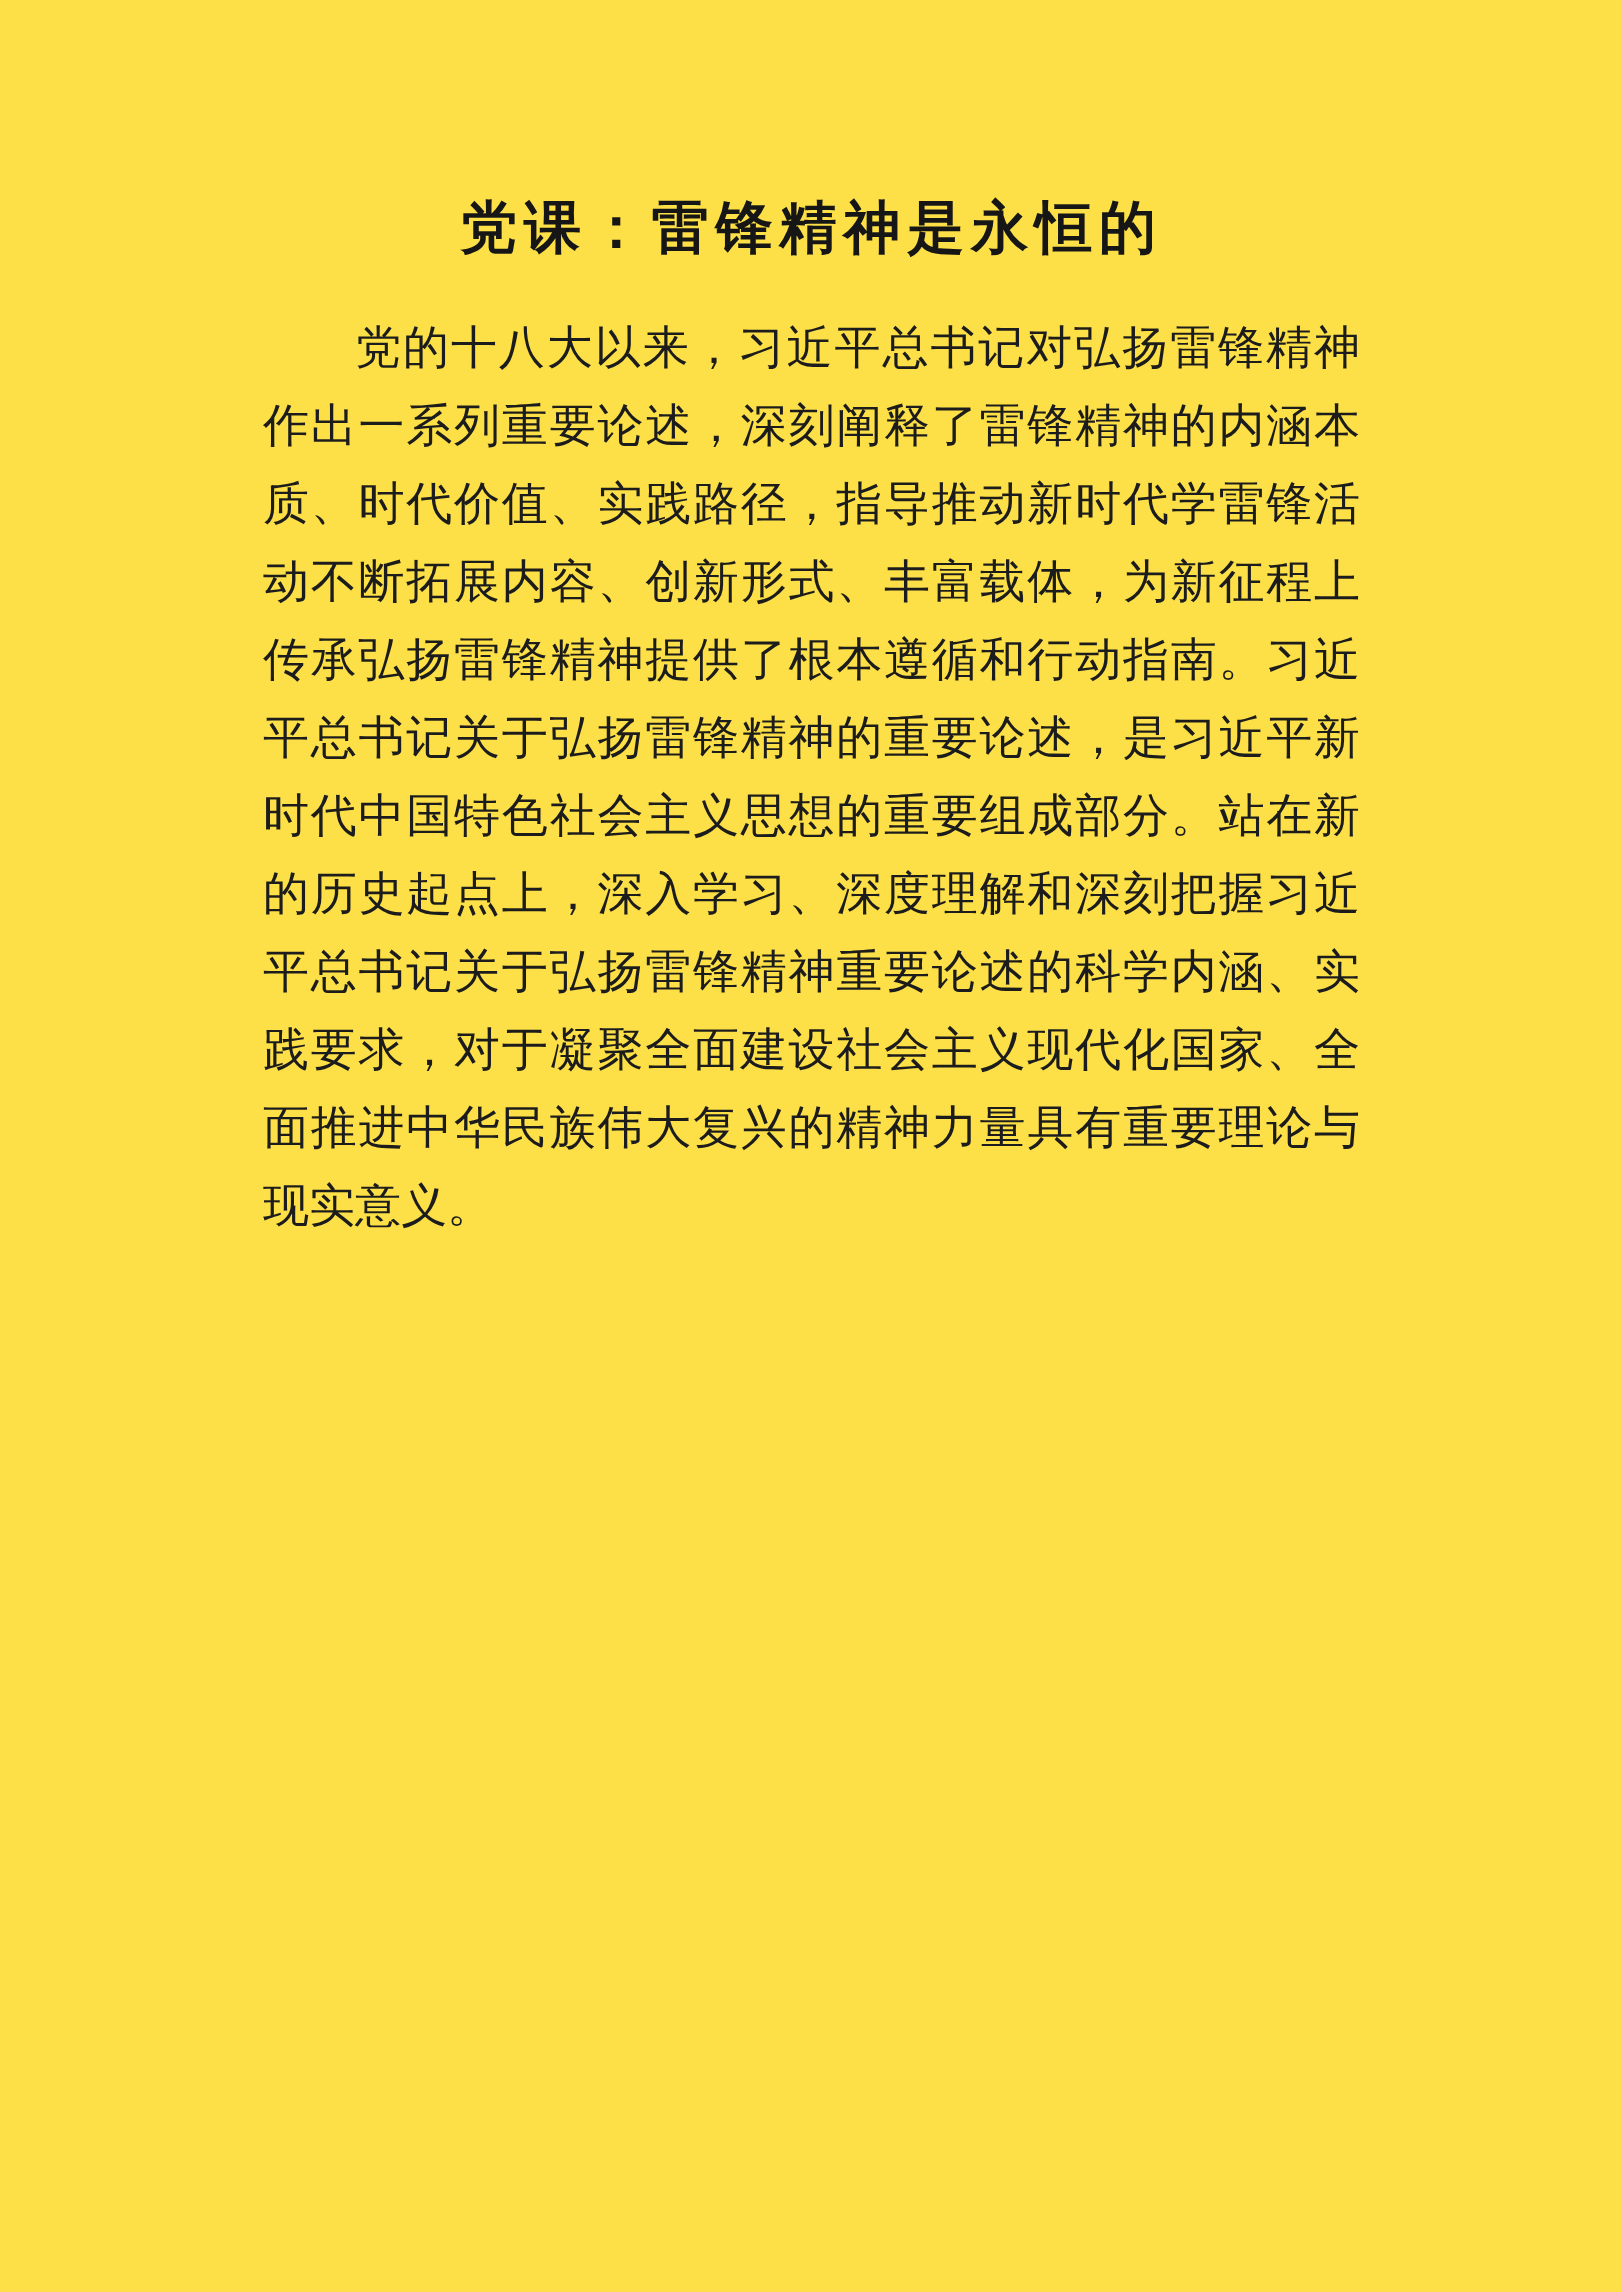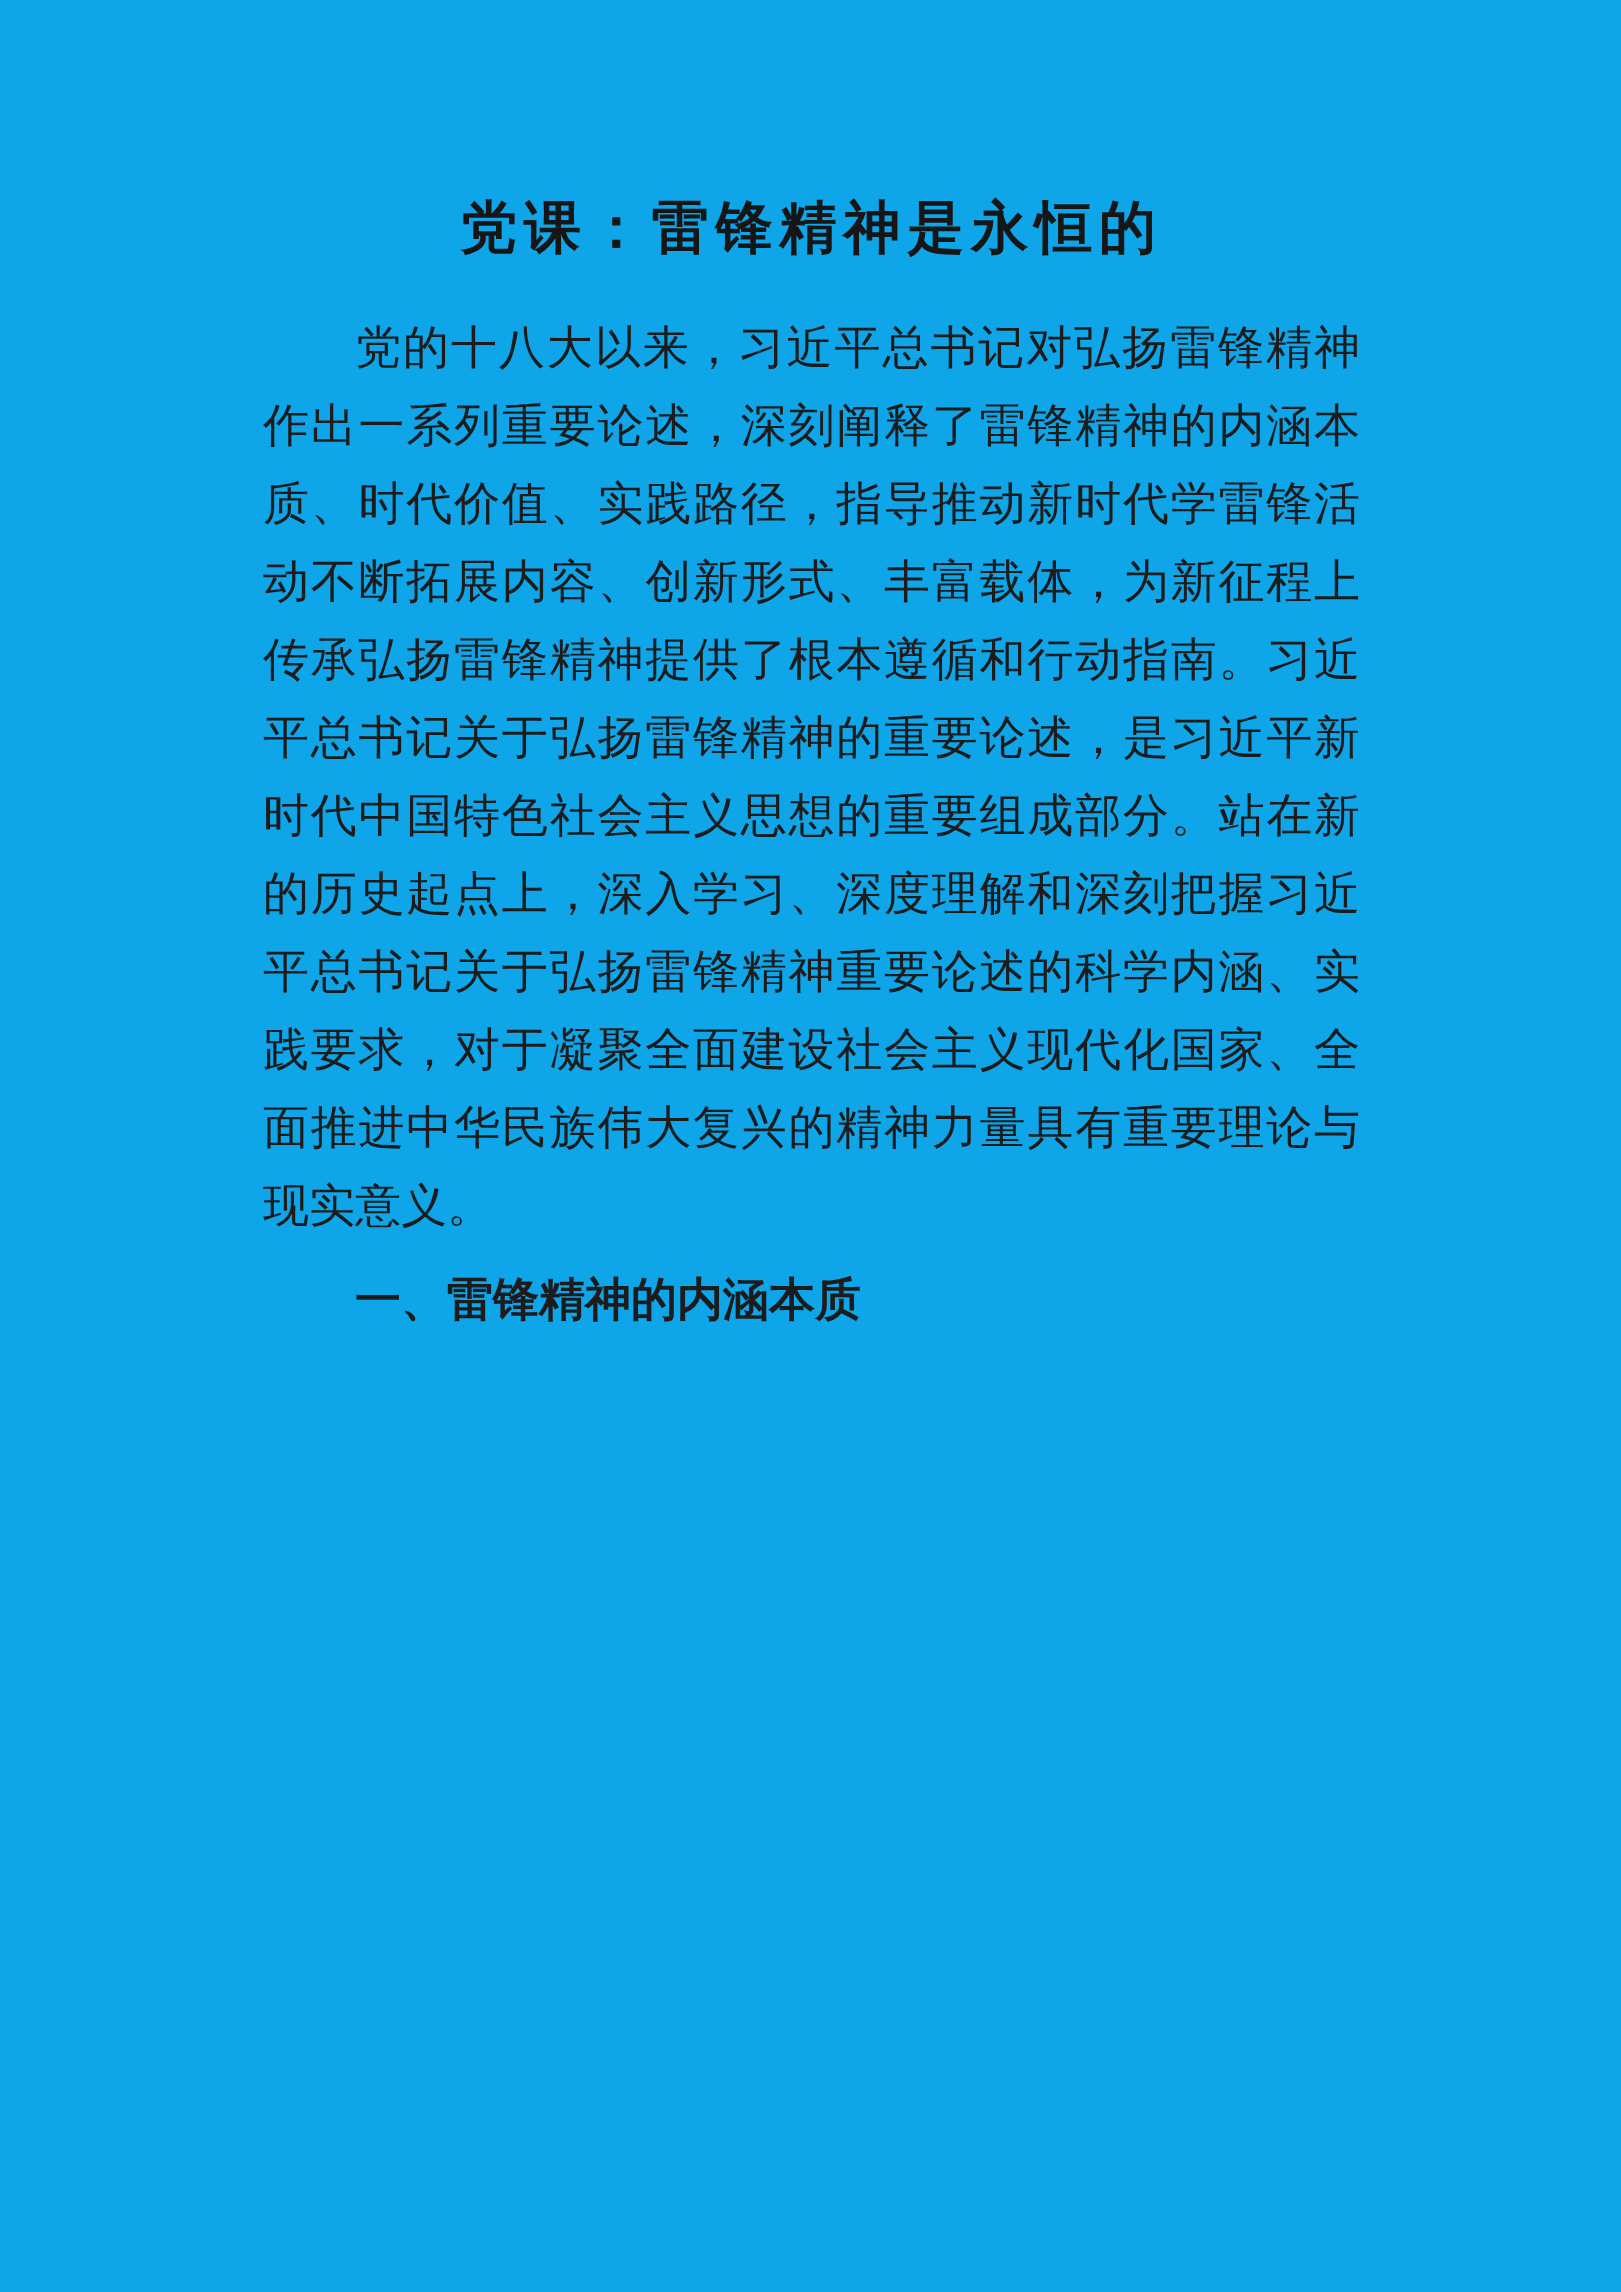--- a/index.html
+++ b/index.html
@@ -12,21 +12,21 @@
     height: 2293px;
     overflow: hidden;
     font-family: "Liberation Sans", sans-serif;
     color: #1c1c1c;
   }
   .page {
     box-sizing: border-box;
     width: 1621px;
     height: 2293px;
     padding: 192px 245px 0 247px;
-    background: #0ea5e9;
+    background: #fde047;
   }
   .doc-title {
     margin: 0 0 45px 0;
     text-align: center;
     font-size: 57px;
     line-height: 71px;
     font-weight: 700;
     letter-spacing: 6.9px;
     color: #161616;
   }
@@ -47,17 +47,16 @@
   }
 </style>
 </head>
 <body>
 
 <main class="page">
   <h1 class="doc-title">党课：雷锋精神是永恒的</h1>
 
   <p class="para">党的十八大以来，习近平总书记对弘扬雷锋精神作出一系列重要论述，深刻阐释了雷锋精神的内涵本质、时代价值、实践路径，指导推动新时代学雷锋活动不断拓展内容、创新形式、丰富载体，为新征程上传承弘扬雷锋精神提供了根本遵循和行动指南。习近平总书记关于弘扬雷锋精神的重要论述，是习近平新时代中国特色社会主义思想的重要组成部分。站在新的历史起点上，深入学习、深度理解和深刻把握习近平总书记关于弘扬雷锋精神重要论述的科学内涵、实践要求，对于凝聚全面建设社会主义现代化国家、全面推进中华民族伟大复兴的精神力量具有重要理论与现实意义。</p>
 
-  <h2 class="section-heading">一、雷锋精神的内涵本质</h2>
 
 
 </main>
 
 
 </body></html>

